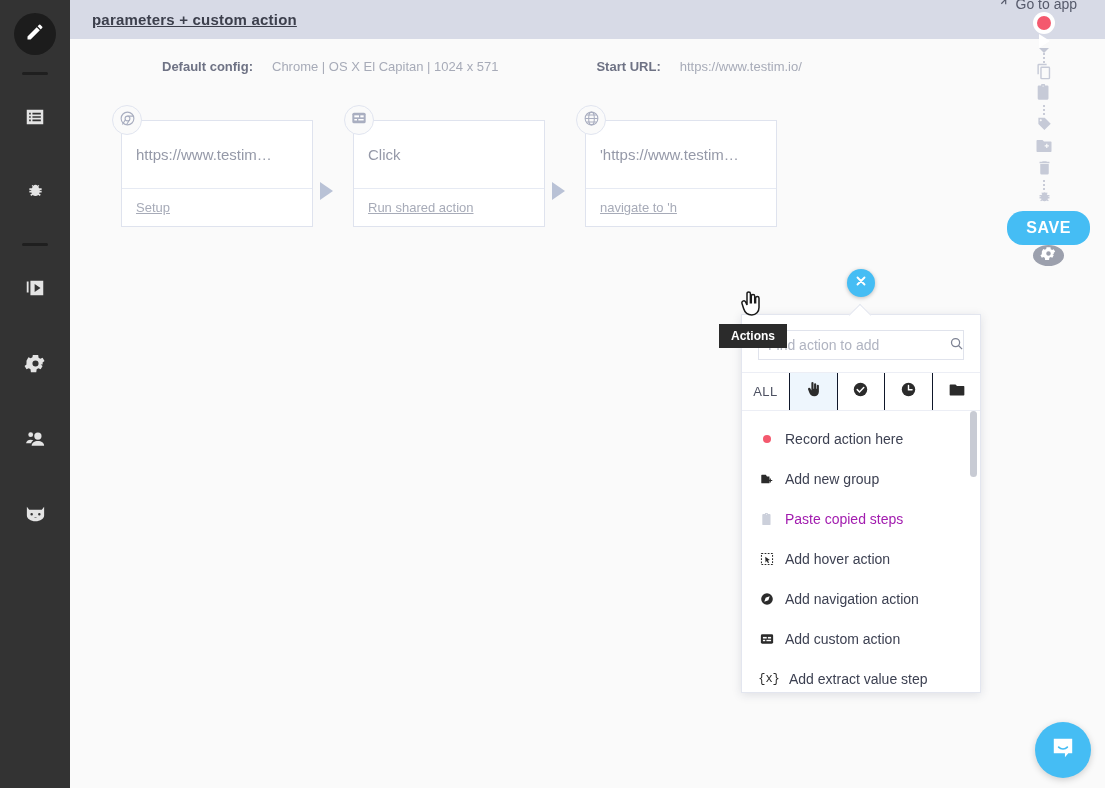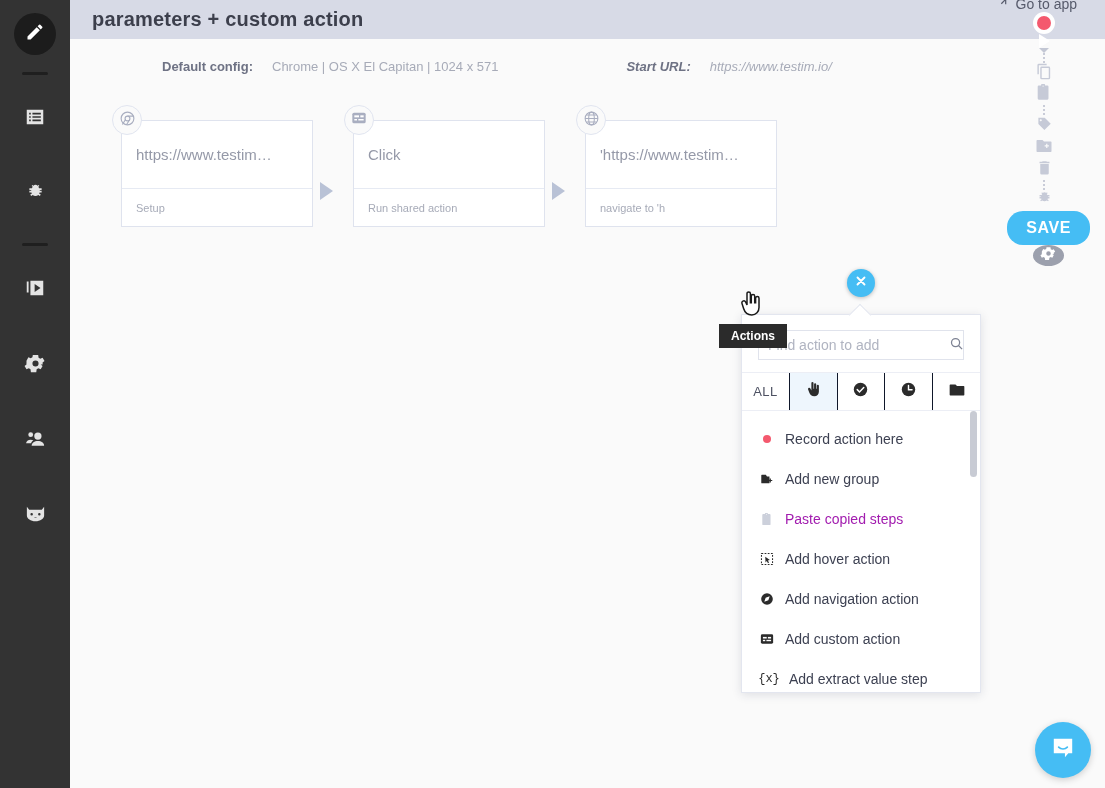--- a/index.html
+++ b/index.html
@@ -42,23 +42,24 @@
 
   
   .header {
     position: absolute; left: 70px; top: 0;
     width: 1035px; height: 39px;
     background: #d7dae6;
     display: flex; align-items: center;
   }
   .header-title {
     margin-left: 22px;
-    font-size: 20px; font-weight: bold; color: #3c3f4c;
+    font-size: 15px; font-weight: bold; color: #3c3f4c;
     letter-spacing: .2px;
     white-space: nowrap;
+    text-decoration: underline;
   }
   .header-tools {
     margin-left: auto; display: flex; align-items: center;
     height: 47px; padding-right: 12px; flex-direction: column;
   }
   .goto-app {
     display: flex; align-items: center; gap: 7px;
     color: #565a6b; font-size: 14px; cursor: pointer;
     margin-right: 16px; white-space: nowrap;
   }
@@ -106,43 +107,43 @@
   .configbar {
     position: absolute; left: 70px; top: 39px;
     width: 1035px; height: 55px;
     display: flex; align-items: center;
     font-size: 13px;
   }
   .cfg-label { color: #6e7284; font-weight: bold; }
   .cfg-value { color: #a7abb8; }
   .cfg-group { display: flex; gap: 19px; white-space: nowrap; padding-left: 40px; }
   .cfg-1 { margin-left: 52px; }
-  .cfg-2 { margin-left: 88px; font-style: italic; }
+  .cfg-2 { margin-left: 58px; }
 
   
   .canvas { position: absolute; left: 70px; top: 94px; width: 1035px; height: 694px; }
 
   .step {
     position: absolute; top: 26px;
     width: 192px;
     background: #ffffff;
     border: 1px solid #dfe3ee;
   }
   .step-body {
     height: 67px;
     display: flex; align-items: center;
     padding: 0 14px;
     font-size: 15px; color: #9599a8;
     white-space: nowrap; overflow: hidden;
   }
   .step-foot {
     height: 38px; border-top: 1px solid #e6eaf3;
     display: flex; align-items: center; padding: 0 14px;
-    font-size: 11px; color: #a7abb8;
-    white-space: nowrap; overflow: hidden;
+    font-size: 13px; color: #a7abb8;
+    white-space: nowrap; overflow: hidden; text-decoration: underline;
   }
   .step-badge {
     position: absolute; left: -10px; top: -16px;
     width: 30px; height: 30px; border-radius: 50%;
     background: #fafafa; border: 1px solid #e1e5f0;
     display: flex; align-items: center; justify-content: center;
   }
   .step-1 { left: 51px; }
   .step-2 { left: 283px; }
   .step-3 { left: 515px; }

